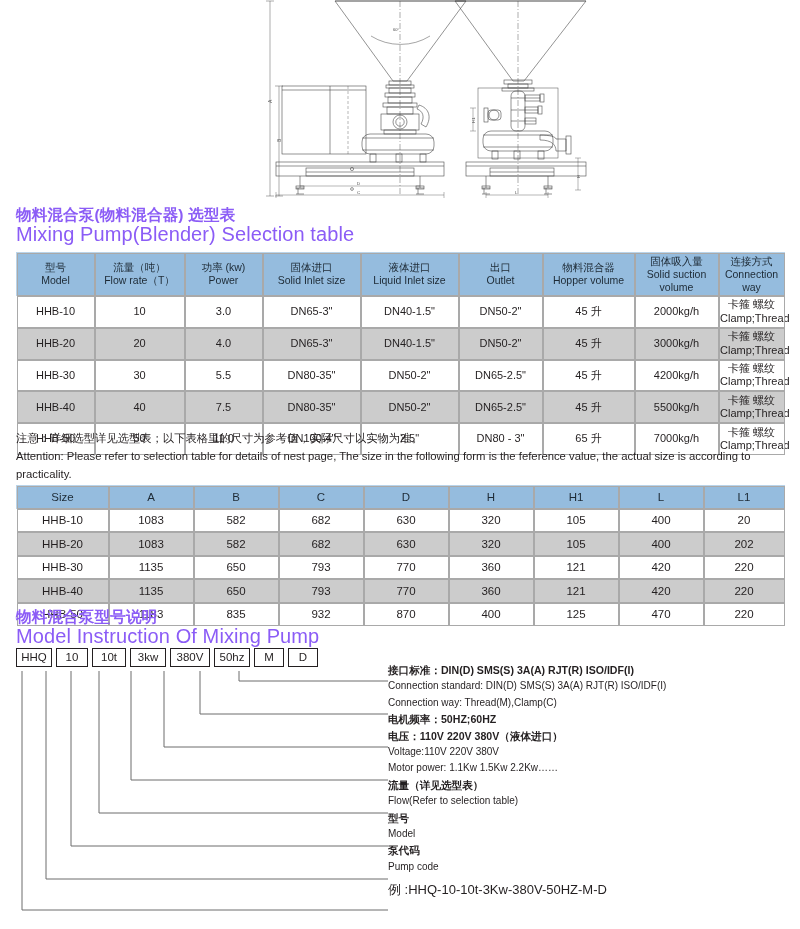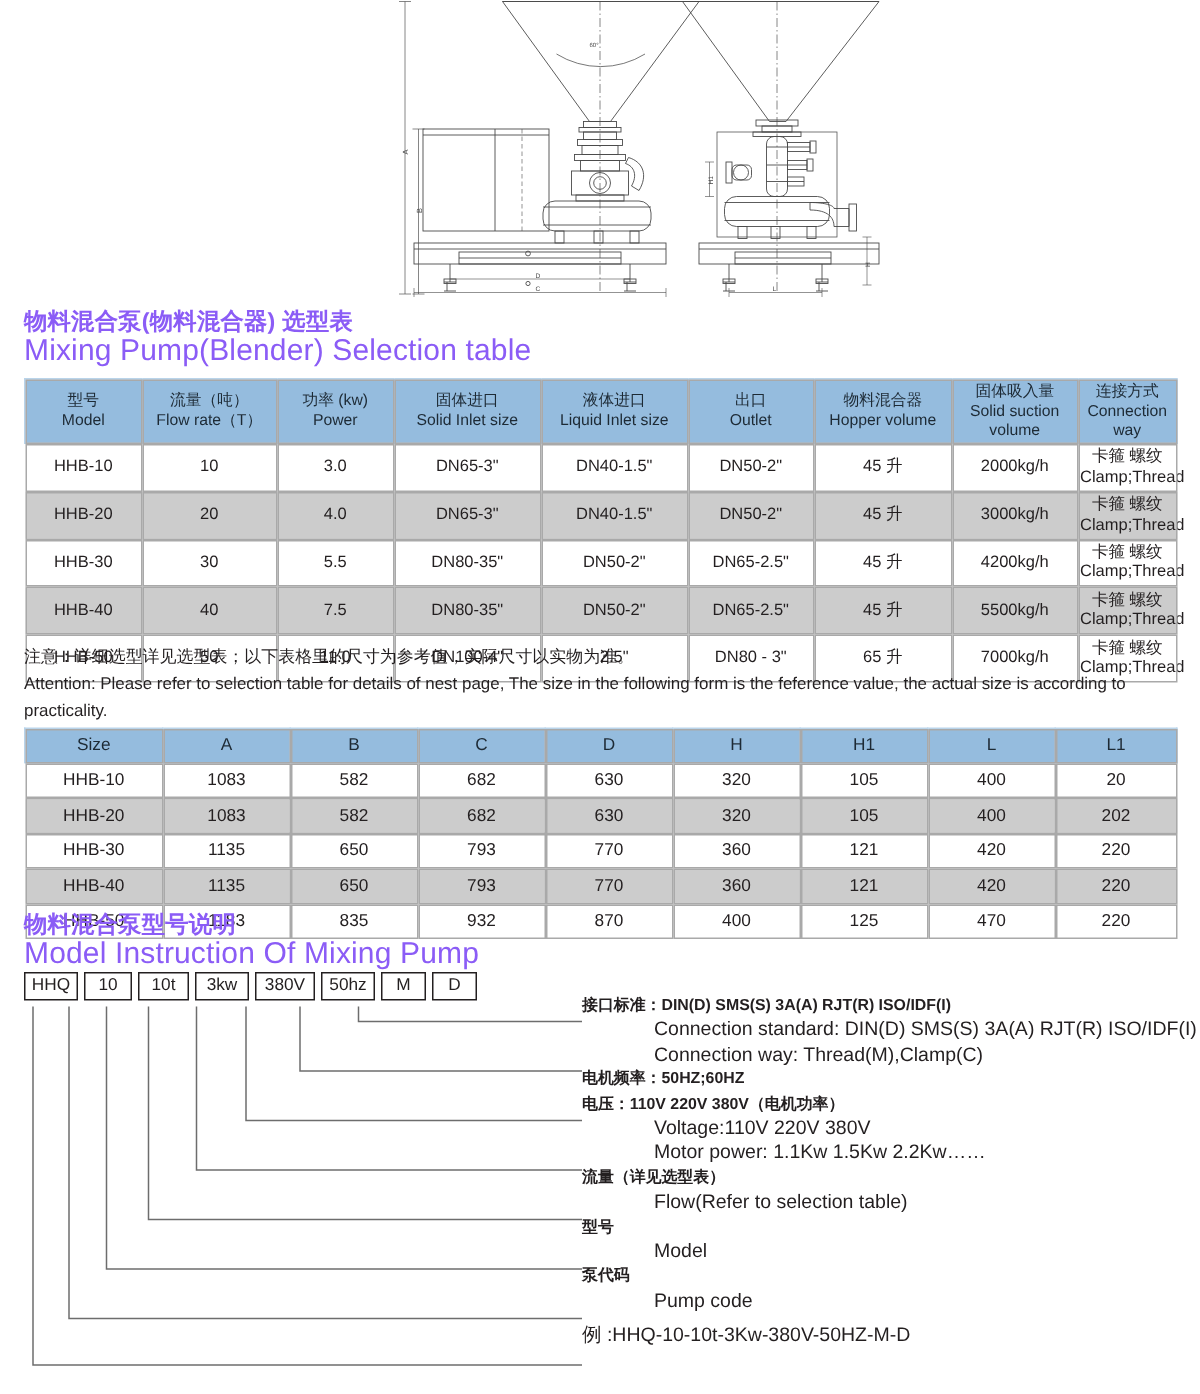--- a/index.html
+++ b/index.html
@@ -140,24 +140,23 @@
     display: block;
     white-space: nowrap;
     color: #231f20;
   }
   #legend .row.cn {
     font-size: 10.6px;
     font-weight: 700;
     line-height: 16.4px;
   }
   #legend .row.en {
-    font-size: 13px;
+    font-size: 10px;
     font-weight: 400;
     line-height: 16.4px;
-    margin-left: 48px;
   }
   #legend .row.sample {
     font-size: 13px;
     font-weight: 400;
     line-height: 22px;
   }
   #legend .gap { height: 4px; display: block; }
 </style>
 </head>
 <body>
@@ -549,21 +548,21 @@
   <div class="code-box" style="left:170px; width:40px;">380V</div>
   <div class="code-box" style="left:214px; width:36px;">50hz</div>
   <div class="code-box" style="left:254px; width:30px;">M</div>
   <div class="code-box" style="left:288px; width:30px;">D</div>
 
   <div id="legend">
     <span class="row cn">接口标准：DIN(D)  SMS(S)  3A(A)  RJT(R)  ISO/IDF(I)</span>
     <span class="row en">Connection standard: DIN(D)  SMS(S)  3A(A)  RJT(R)  ISO/IDF(I)</span>
     <span class="row en">Connection way: Thread(M),Clamp(C)</span>
     <span class="row cn">电机频率：50HZ;60HZ</span>
-    <span class="row cn">电压：110V  220V  380V（电机功率）</span>
+    <span class="row cn">电压：110V  220V  380V（液体进口）</span>
     <span class="row en">Voltage:110V  220V  380V</span>
     <span class="row en">Motor power: 1.1Kw  1.5Kw  2.2Kw……</span>
     <span class="row cn">流量（详见选型表）</span>
     <span class="row en">Flow(Refer to selection table)</span>
     <span class="row cn">型号</span>
     <span class="row en">Model</span>
     <span class="row cn">泵代码</span>
     <span class="row en">Pump code</span>
     <span class="gap"></span>
     <span class="row sample">例 :HHQ-10-10t-3Kw-380V-50HZ-M-D</span>

